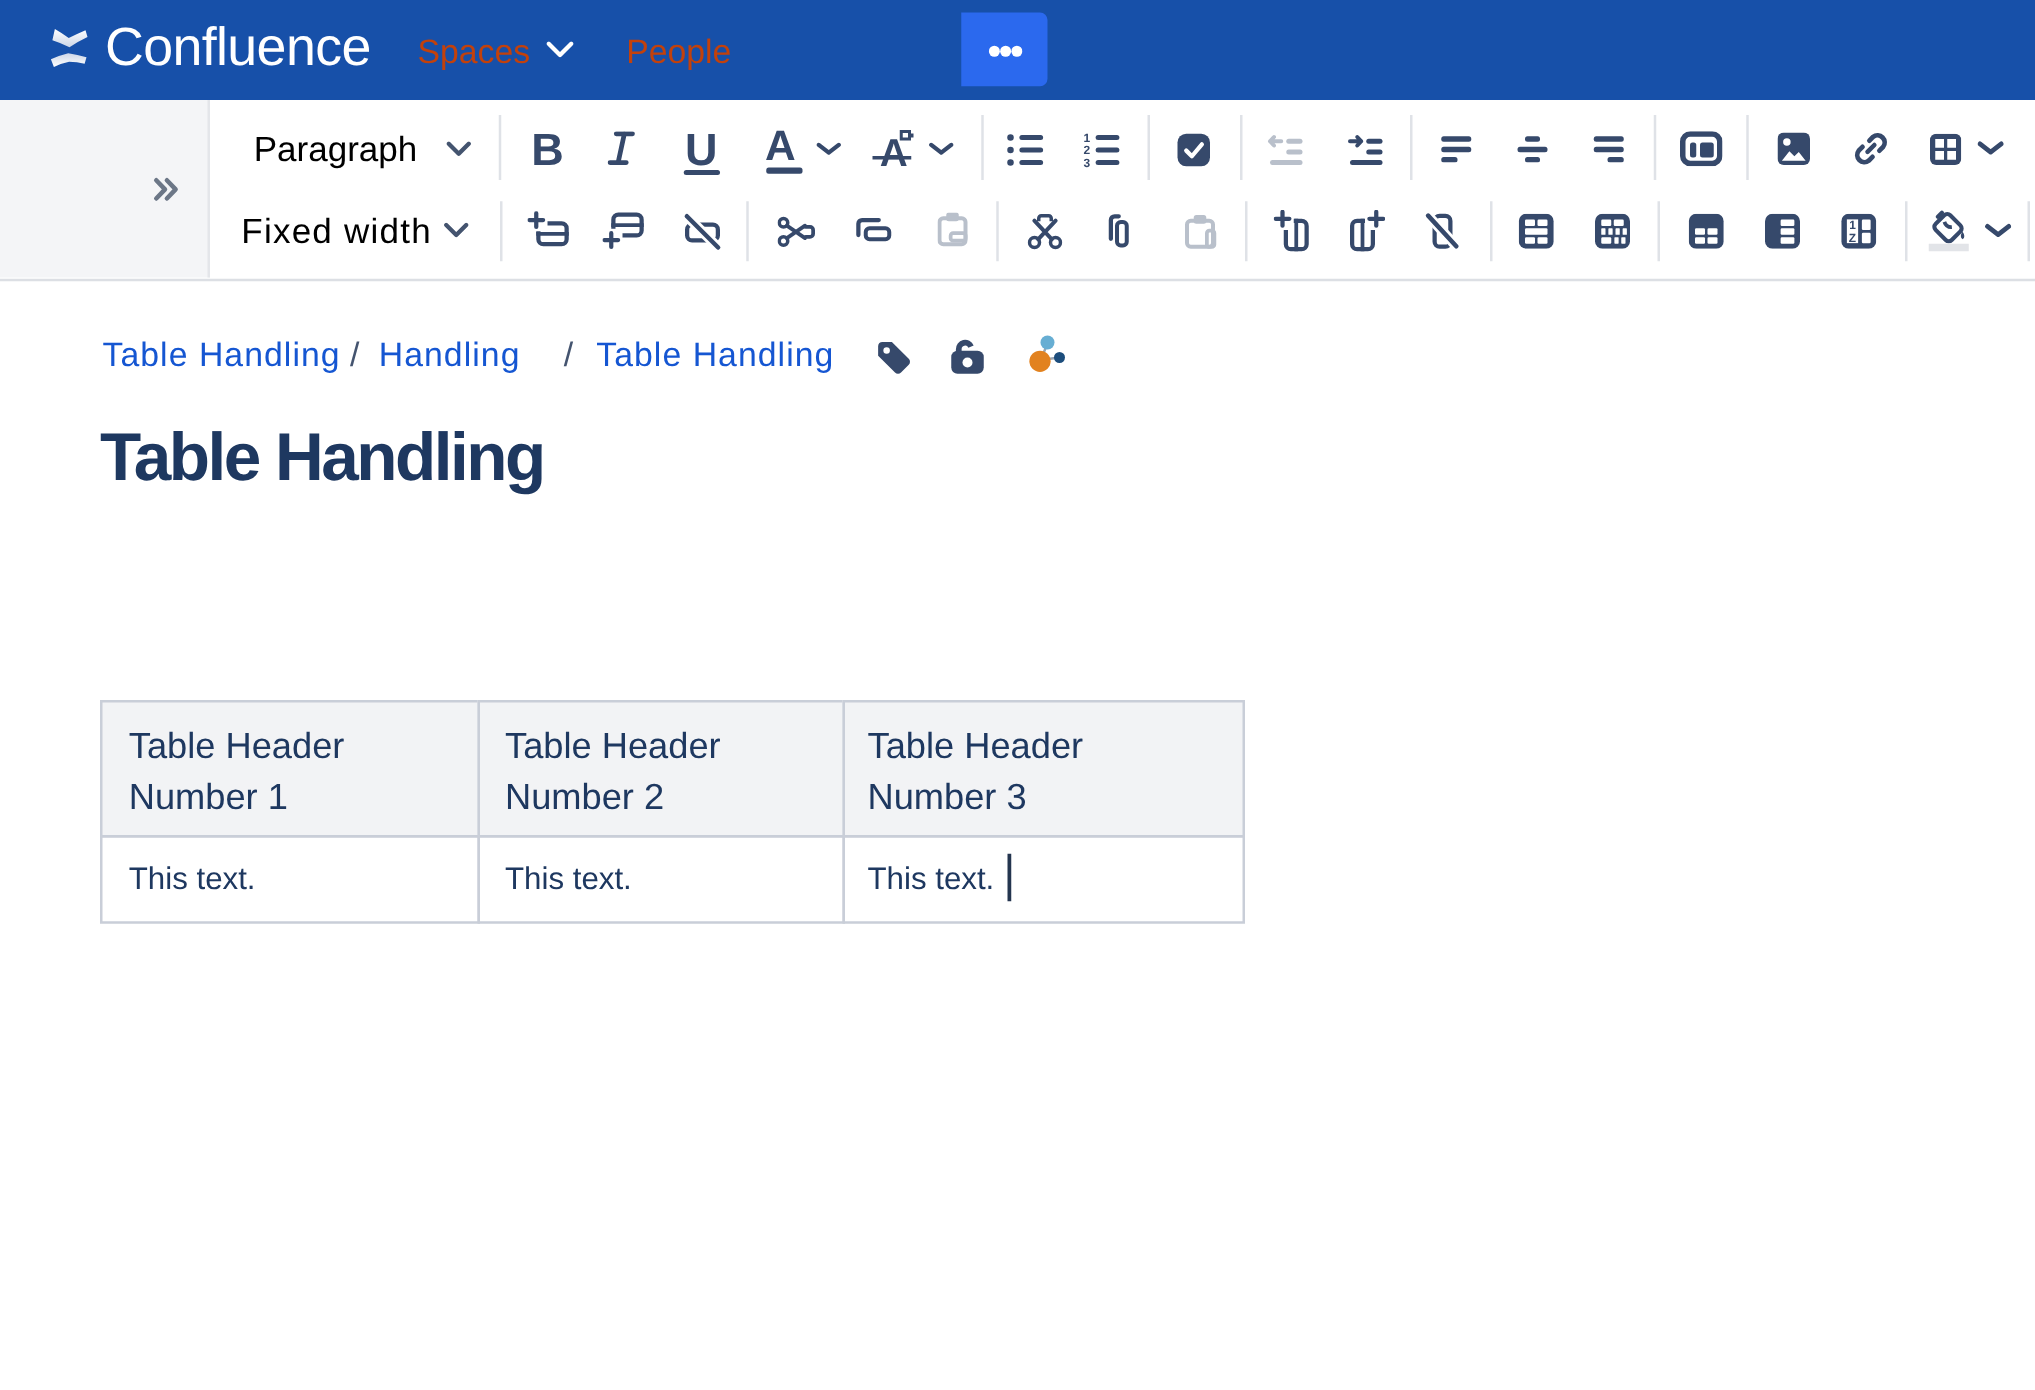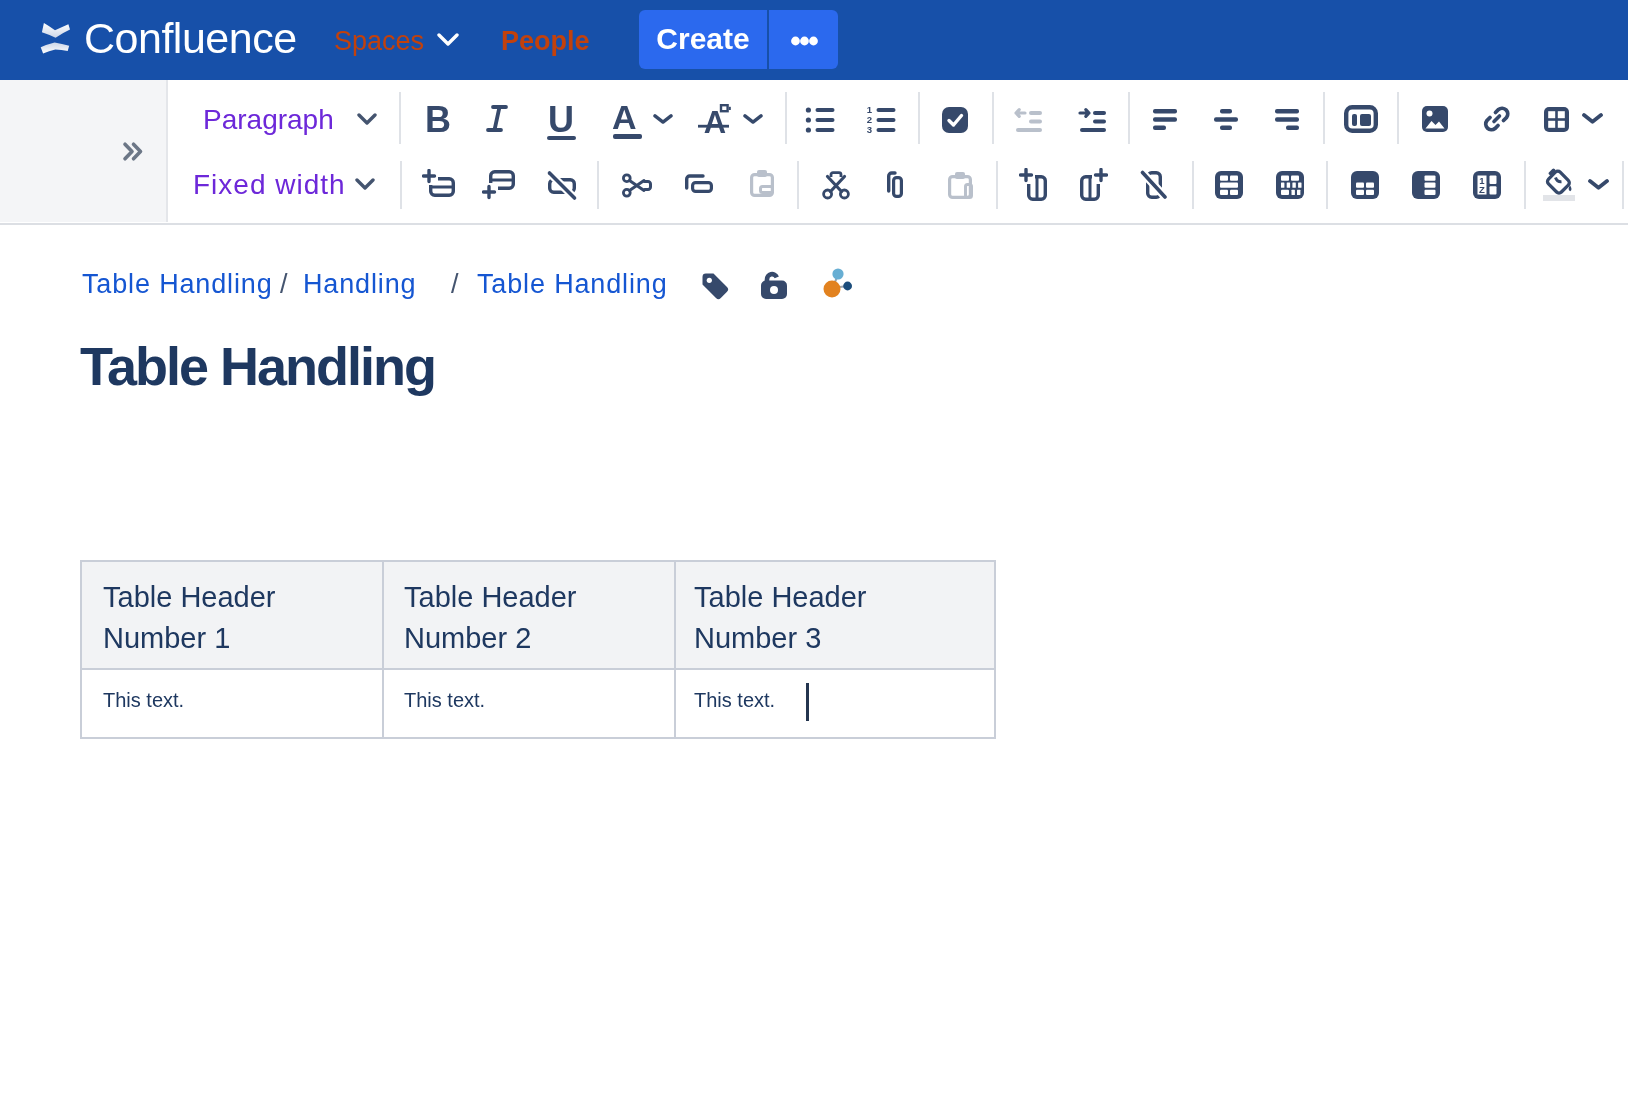--- a/index.html
+++ b/index.html
@@ -5,41 +5,41 @@
   html,body{margin:0;padding:0;}
   body{width:1628px;height:1112px;overflow:hidden;background:#ffffff;
        font-family:"Liberation Sans", sans-serif;}
   .abs{position:absolute;}
   #page{position:relative;width:1556px;height:1112px;}
   
   #nav{left:0;top:0;width:1628px;height:80px;background:#1750a9;}
   .navtxt{color:#c2410c;}
   #brand{left:84px;top:14px;font-size:43px;color:#fff;letter-spacing:-0.5px;}
   #spaces{left:334px;top:26px;font-size:27px;font-weight:500;}
-  #people{left:501px;top:26px;font-size:27px;font-weight:700;}
+  #people{left:501px;top:26px;font-size:27px;font-weight:400;}
   #createwrap{left:639px;top:10px;width:199px;height:59px;}
   #createbtn{left:0;top:0;width:128px;height:59px;background:#2b69ee;border-radius:6px 0 0 6px;}
   #createbtn span{position:absolute;left:50%;top:50%;transform:translate(-50%,-52%);
       font-size:30px;font-weight:700;color:#fff;}
   #morebtn{left:130px;top:0;width:69px;height:59px;background:#2b69ee;border-radius:0 6px 6px 0;}
   
   #band{left:0;top:80px;width:1628px;height:143px;background:#fff;border-bottom:2px solid #dcdfe4;}
   #sidepanel{left:0;top:80px;width:166px;height:142px;background:#f4f5f7;border-right:2px solid #e4e6ea;}
-  .ddtxt{color:#6d28d9;font-size:28px;}
+  .ddtxt{color:#000000;font-size:28px;}
   .sep1{top:92px;height:52px;width:2px;background:#dfe2e7;}
   .sep2{top:161px;height:48px;width:2px;background:#dfe2e7;}
   
   .crumb{font-size:27px;letter-spacing:0.85px;color:#1556d2;}
   .slash{font-size:27px;color:#44546f;}
   
   #title{left:80px;top:335px;font-size:54px;font-weight:700;color:#1e3860;letter-spacing:-2px;}
   .cell{position:absolute;border:2px solid #c9ced8;box-sizing:border-box;}
   .hcell{background:#f2f3f5;}
   .htxt{position:absolute;font-size:29px;font-weight:400;color:#1e3860;line-height:41px;}
-  .btxt{position:absolute;font-size:20px;color:#1e3860;}
+  .btxt{position:absolute;font-size:25px;color:#1e3860;}
 </style>
 </head>
 <body>
 <div id="page">
 
   <div class="abs" id="nav"></div>
   <svg class="abs" style="left:36px;top:18px" width="44" height="44" viewBox="0 0 44 44">
     <defs>
       <linearGradient id="lg1" x1="0" y1="0" x2="0" y2="1">
         <stop offset="0" stop-color="#ffffff"></stop>
@@ -53,23 +53,20 @@
     <path d="M7.9 5.1 Q13.0 8.0 19.0 12.3 Q25.5 9.2 32.4 6.2 L34.0 11.5 Q26.5 15.0 19.6 19.7 Q12.4 16.3 5.9 14.2 Z" fill="url(#lg1)"></path>
     <path d="M4.7 29.3 Q11.5 26.2 18.6 24.5 Q26.0 25.8 33.2 27.7 L31.7 32.9 Q25.5 31.5 19.3 31.4 Q13.0 32.6 7.1 35.6 Z" fill="url(#lg2)"></path>
   </svg>
   <span class="abs navtxt" id="brand">Confluence</span>
   <span class="abs navtxt" id="spaces">Spaces</span>
   <svg class="abs" style="left:437px;top:33px" width="22" height="14" viewBox="0 0 22 14">
     <path d="M2 2 L11 11 L20 2" fill="none" stroke="#ffffff" stroke-width="3.4" stroke-linecap="round" stroke-linejoin="round"></path>
   </svg>
   <span class="abs navtxt" id="people">People</span>
   <div class="abs" id="createwrap">
-    <div class="abs" id="createbtn">
-        <span>Create</span>
-      </div>
     <div class="abs" id="morebtn"></div>
     <svg class="abs" style="left:152px;top:26px" width="27" height="10" viewBox="0 0 27 10">
       <circle cx="4.5" cy="5" r="4.4" fill="#fff"></circle>
         <circle cx="13.5" cy="5" r="4.4" fill="#fff"></circle>
         <circle cx="22.5" cy="5" r="4.4" fill="#fff"></circle>
     </svg>
   </div>
 
   <div class="abs" id="band"></div>
   <div class="abs" id="sidepanel"></div>

